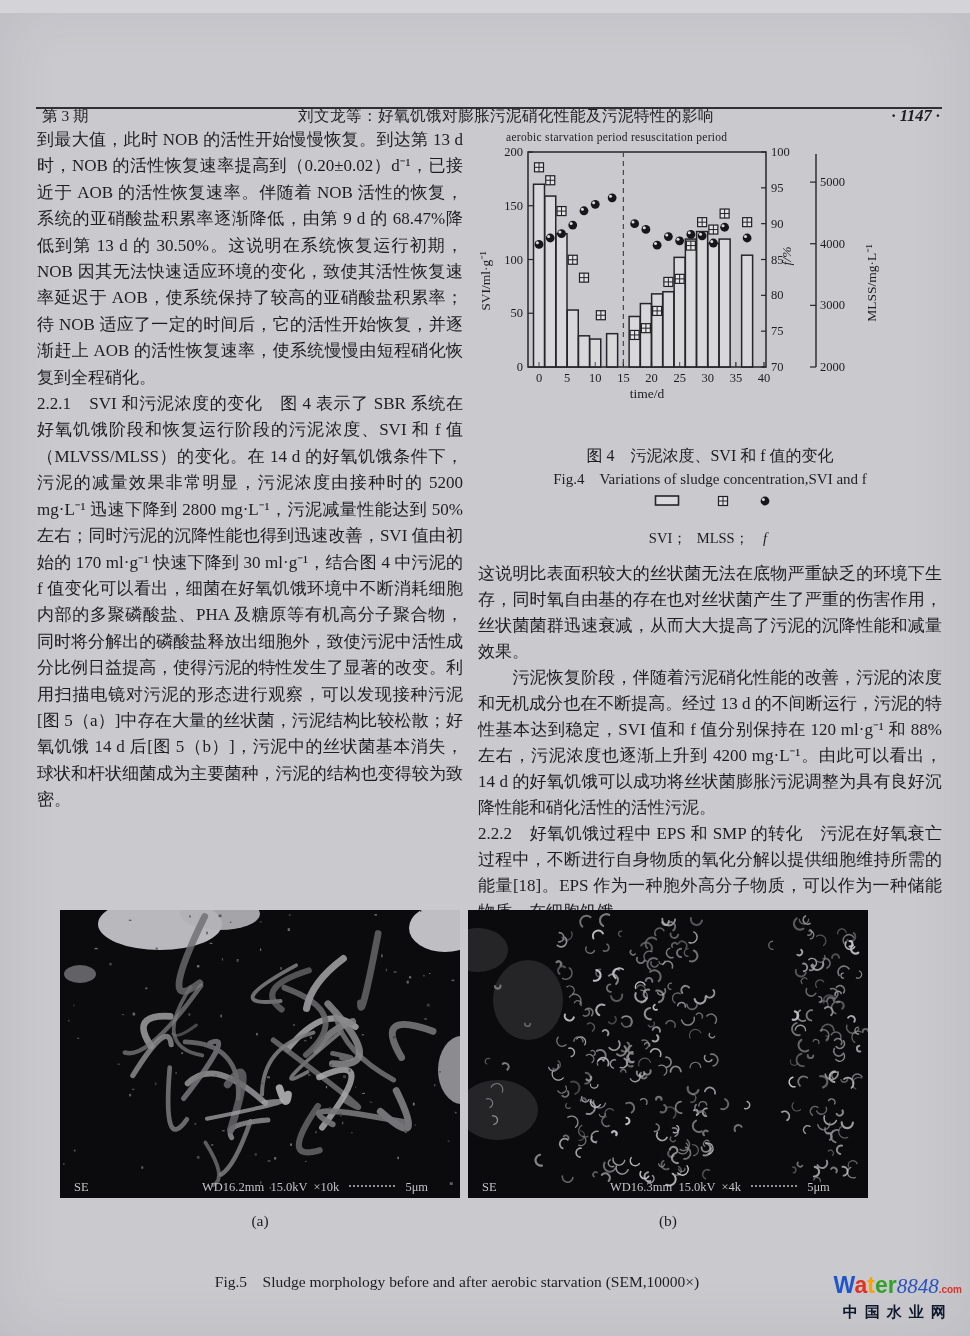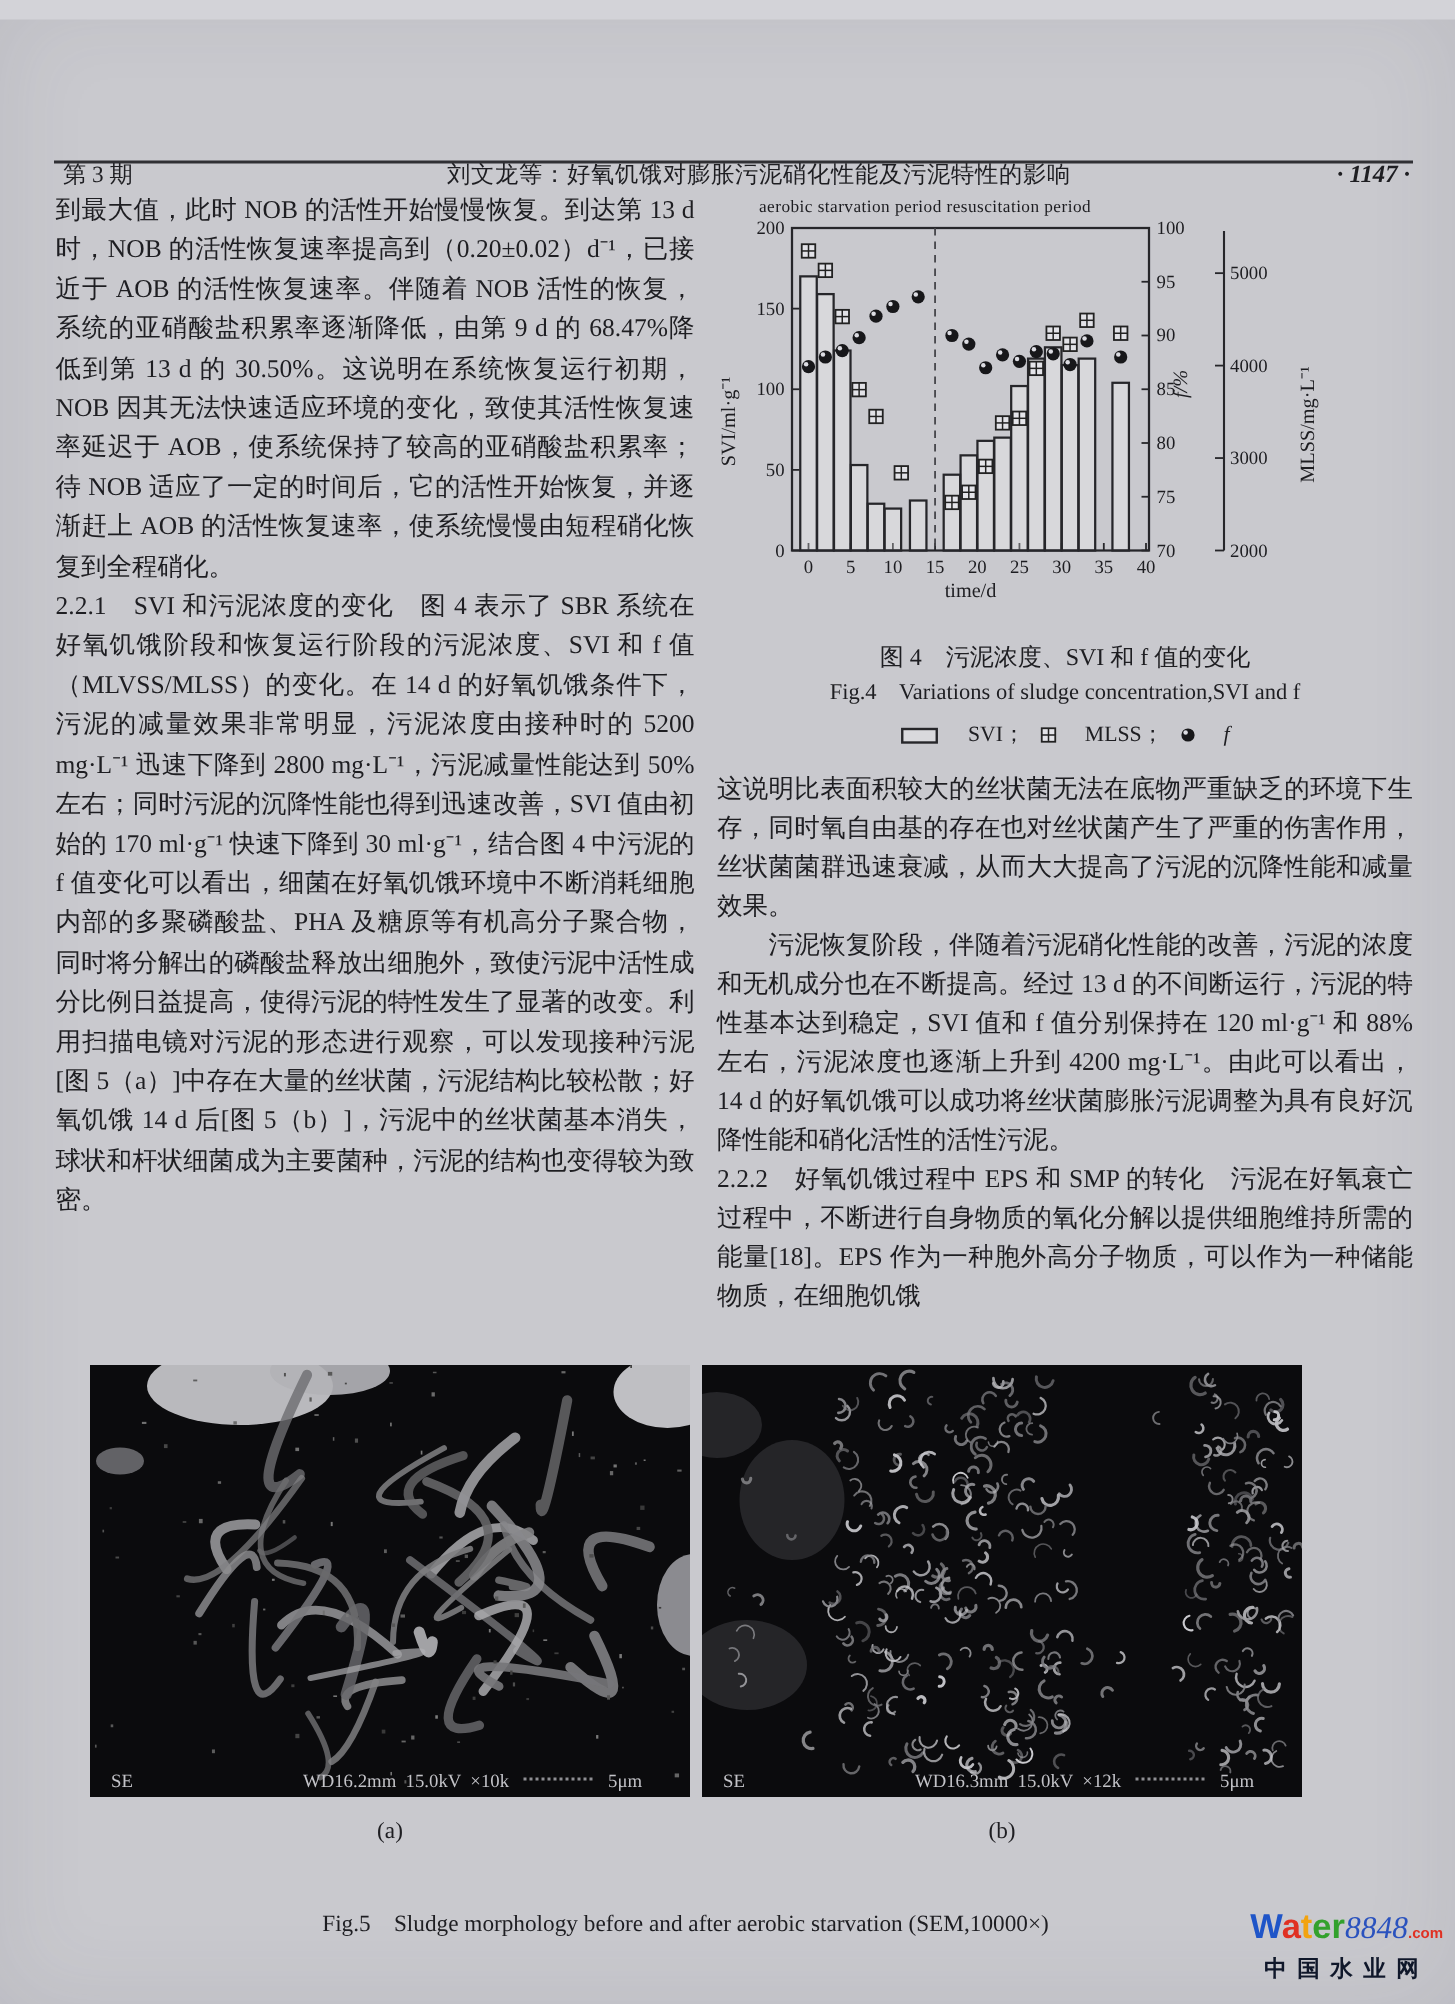--- a/index.html
+++ b/index.html
@@ -16,24 +16,24 @@
   .header-rule{position:absolute;top:107px;left:36px;right:28px;border-top:2px solid #303034;}
 
   
   .col-left{position:absolute;left:37px;top:127px;width:426px;font-size:17px;line-height:26.4px;text-align:justify;}
   .col-left p{margin:0;}
   .h22{font-weight:bold;font-size:17.5px;line-height:28px;}
   .col-right{position:absolute;left:478px;top:126px;width:464px;font-size:17px;line-height:26px;text-align:justify;}
   .col-right p{margin:0;}
 
   
-  .fig4-caption-zh{text-align:center;font-size:16px;margin:2px 0 2px 0;line-height:22px;}
+  .fig4-caption-zh{text-align:center;font-size:16px;margin:19px 0 2px 0;line-height:22px;}
   .fig4-caption-en{text-align:center;font-size:15px;margin:0 0 4px 0;line-height:21px;}
   .legend-row{display:flex;justify-content:center;align-items:center;gap:10px;font-size:14.5px;margin:2px 0 10px 0;}
-  .legend-item{display:flex;align-items:center;gap:18px;}
+  .legend-item{display:flex;align-items:center;gap:18px;flex-direction:column;}
   .it{font-style:italic;}
 
   
   .fig5{position:absolute;left:37px;top:910px;width:896px;height:400px;}
   .sem-panel{position:absolute;top:0;width:400px;height:288px;background:#0f766e;}
   .sem-a{left:23px;} .sem-b{left:431px;}
   .sem-footer{position:absolute;bottom:3px;left:0;right:0;display:flex;align-items:center;
               color:#c3c3c8;font-size:12.5px;padding:0 14px;font-family:"Liberation Serif",serif;}
   .sem-footer .detector{width:60px;}
   .sem-footer .info{margin-left:68px;white-space:pre;}
@@ -704,21 +704,21 @@
           <path d="M -4.939741374924779 0 A 4.939741374924779 4.939741374924779 0 0 1 4.939741374924779 0" fill="none" stroke="rgb(111,111,115)" stroke-width="1.8" stroke-linecap="round" transform="translate(158.5,111.9) rotate(166)" opacity="0.82"></path>
           <path d="M -3.1630312390625477 0 A 3.1630312390625477 3.1630312390625477 0 0 1 3.1630312390625477 0" fill="none" stroke="rgb(199,199,203)" stroke-width="2.0" stroke-linecap="round" transform="translate(158.3,211.0) rotate(93)" opacity="0.97"></path>
           <path d="M -4.681023268960416 0 A 4.681023268960416 4.681023268960416 0 0 1 4.681023268960416 0" fill="none" stroke="rgb(152,152,156)" stroke-width="1.9" stroke-linecap="round" transform="translate(202.5,16.6) rotate(54)" opacity="0.66"></path>
           <path d="M -5.677380206994712 0 A 5.677380206994712 5.677380206994712 0 0 1 5.677380206994712 0" fill="none" stroke="rgb(163,163,167)" stroke-width="2.1" stroke-linecap="round" transform="translate(182.4,103.7) rotate(266)" opacity="0.87"></path>
           <path d="M -2.544887699186802 0 A 2.544887699186802 2.544887699186802 0 0 1 2.544887699186802 0" fill="none" stroke="rgb(199,199,203)" stroke-width="1.1" stroke-linecap="round" transform="translate(375.5,65.6) rotate(268)" opacity="0.77"></path>
           <path d="M -5.109957450069487 0 A 5.109957450069487 5.109957450069487 0 0 1 5.109957450069487 0" fill="none" stroke="rgb(190,190,194)" stroke-width="1.8" stroke-linecap="round" transform="translate(96.9,233.8) rotate(296)" opacity="0.79"></path>
           <path d="M -2.732631728053093 0 A 2.732631728053093 2.732631728053093 0 0 1 2.732631728053093 0" fill="none" stroke="rgb(167,167,171)" stroke-width="1.2" stroke-linecap="round" transform="translate(100.4,195.7) rotate(228)" opacity="0.57"></path>
         </svg>
       <div class="sem-footer">
         <span class="detector">SE</span>
-        <span class="info">WD16.3mm  15.0kV  ×12k</span>
+        <span class="info">WD16.3mm  15.0kV  ×4k</span>
         <span class="ruler"></span>
         <span class="scale">5μm</span>
       </div>
     </div>
     <div class="panel-label label-a">(a)</div>
     <div class="panel-label label-b">(b)</div>
     <div class="fig5-caption-en">Fig.5　Sludge morphology before and after aerobic starvation (SEM,10000×)</div>
   </div>
 
   <div class="watermark">

